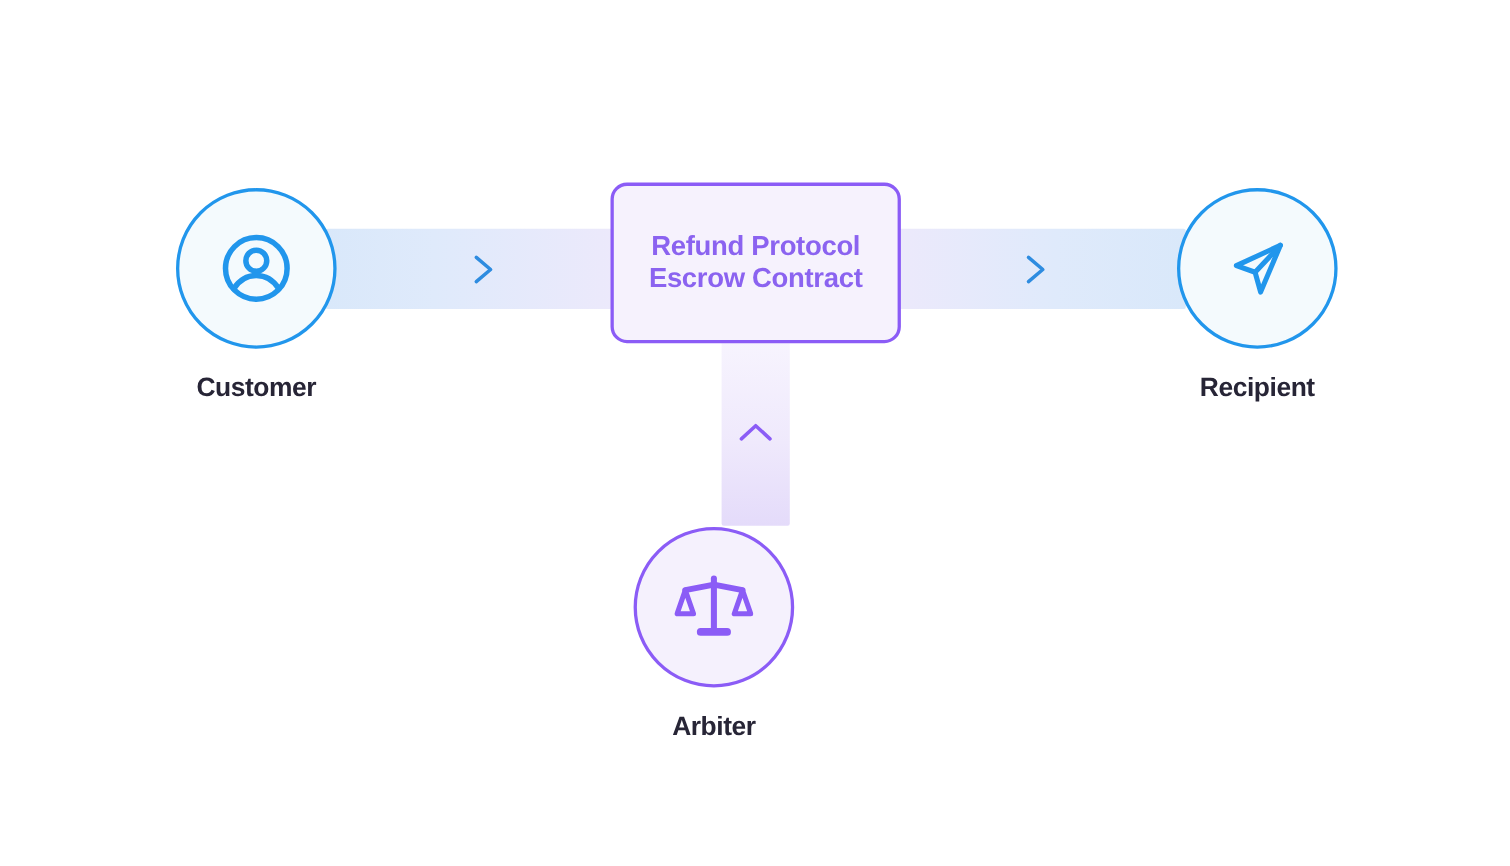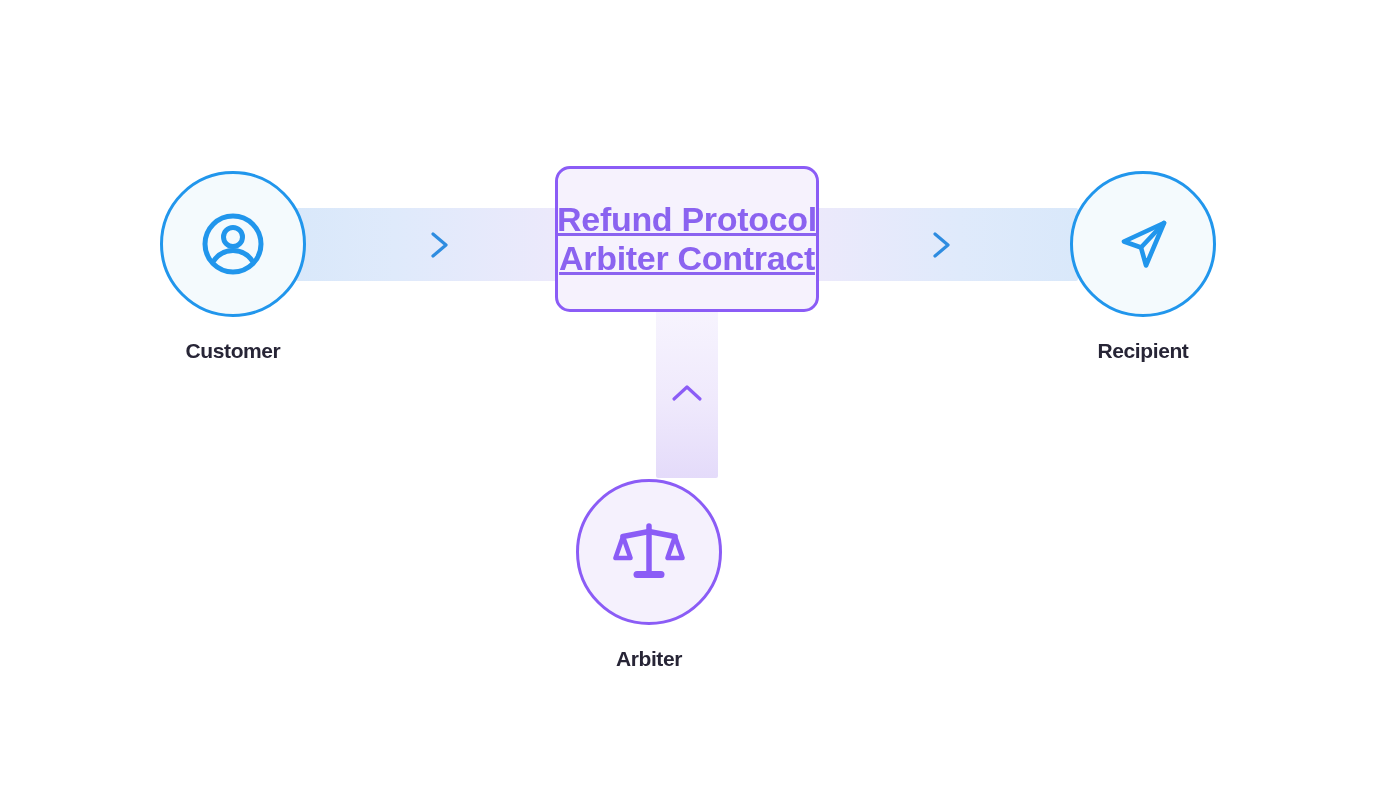--- a/index.html
+++ b/index.html
@@ -93,21 +93,21 @@
     border: 3.5px solid #2196ec;
   }
   .node-circle.purple {
     width: 146px;
     height: 146px;
     background: #f5f1fd;
     border: 3.5px solid #8b5cf6;
   }
   .node-label {
     margin-top: 22px;
-    font-size: 21px;
+    font-size: 24px;
     font-weight: 700;
     letter-spacing: -0.4px;
     color: #272536;
     white-space: nowrap;
   }
 
   #node-customer { left: 160px; top: 171px; }
   #node-recipient { left: 1070px; top: 171px; justify-content: flex-end; }
   #node-arbiter  { left: 576px; top: 479px; }
 
@@ -122,28 +122,27 @@
     background: #f6f2fd;
     border: 3px solid #8b5cf6;
     border-radius: 15px;
     display: flex;
     flex-direction: column;
     align-items: center;
     justify-content: center;
     z-index: 5;
   }
   .contract-line {
-    font-size: 34px;
+    font-size: 25px;
     font-weight: 700;
     letter-spacing: -0.3px;
     color: #8b63f0;
     line-height: 1.15;
     text-align: left;
     white-space: nowrap;
-    text-decoration: underline;
   }
 </style>
 </head>
 <body>
 
 <div id="diagram-canvas">
 
   <div class="band" id="band-left"></div>
 
   <div class="band" id="band-right"></div>
@@ -168,21 +167,21 @@
         <circle cx="34" cy="34" r="28" fill="none" stroke="#2196ec" stroke-width="5"></circle>
         <circle cx="34" cy="27" r="9.5" fill="none" stroke="#2196ec" stroke-width="5"></circle>
         <path d="M13.5 52.5 C19 44 27 40.5 34 40.5 C41 40.5 49 44 54.5 52.5" fill="none" stroke="#2196ec" stroke-width="5" stroke-linecap="round"></path>
       </svg>
     </div>
     <div class="node-label">Customer</div>
   </div>
 
   <div id="contract-box">
     <div class="contract-line">Refund Protocol</div>
-    <div class="contract-line">Arbiter Contract</div>
+    <div class="contract-line">Escrow Contract</div>
   </div>
 
   <div class="node" id="node-recipient">
     <div class="node-circle blue">
       <svg width="66" height="66" viewBox="0 0 66 66">
         <path d="M54 12 L14 30.5 L31 36.5 L36 54.5 Z" fill="none" stroke="#2196ec" stroke-width="4.6" stroke-linejoin="round" stroke-linecap="round"></path>
         <path d="M54 12 L31 36.5" fill="none" stroke="#2196ec" stroke-width="4.6" stroke-linecap="round"></path>
       </svg>
     </div>
     <div class="node-label">Recipient</div>

